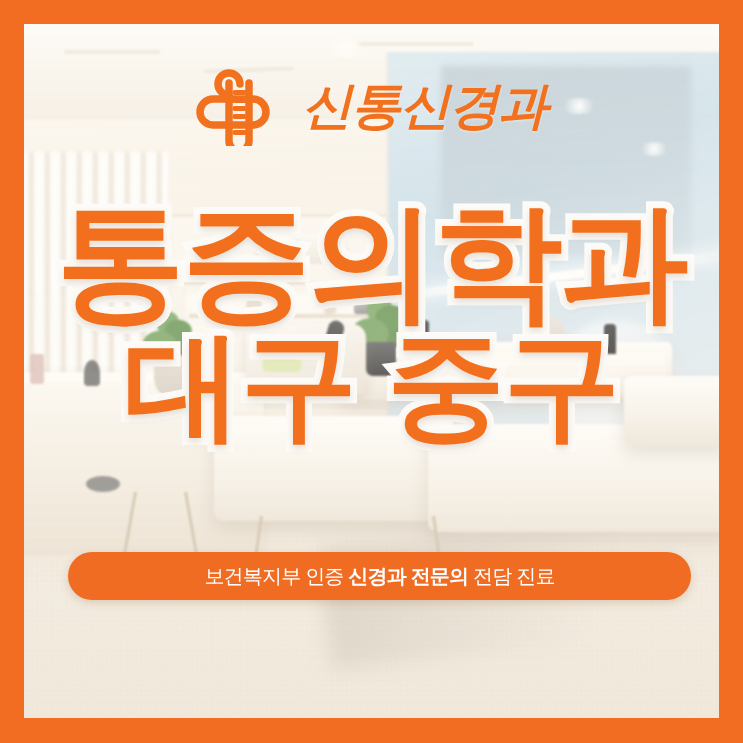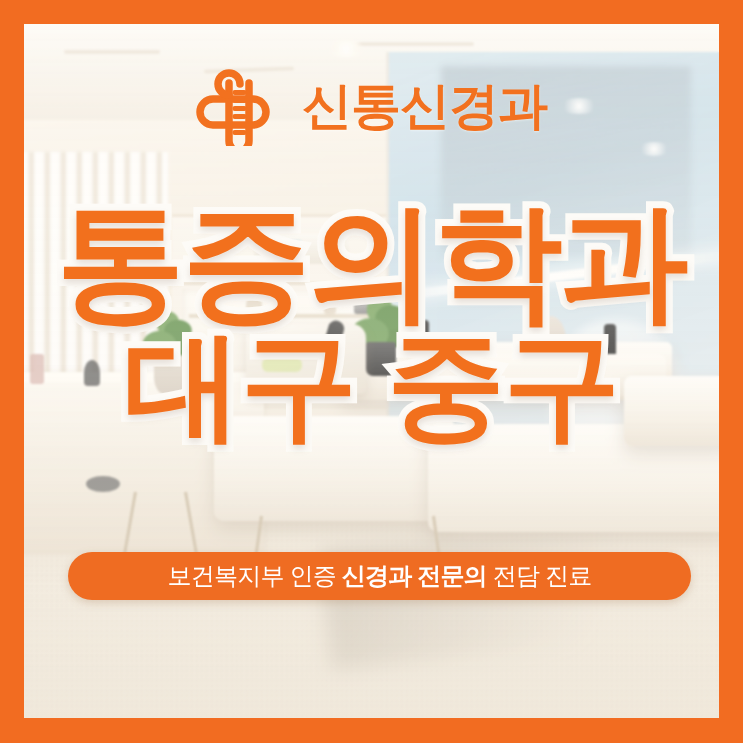--- a/index.html
+++ b/index.html
@@ -229,20 +229,21 @@
     position:absolute;
     left:24px;top:24px;width:695px;height:694px;
     z-index:20;
   }
 
   
   .brand{
     position:absolute;left:0;top:42px;width:100%;
     display:flex;align-items:center;justify-content:center;
     gap:32px;
+    font-style:italic;
   }
   .brand-mark{width:74px;height:80px;display:block;}
   .brand-name{
     font-size:50px;
     font-weight:700;
     color:#f2711f;
     letter-spacing:-1px;
     line-height:1;
     white-space:nowrap;
     text-shadow:0 1px 2px rgba(255,255,255,.45);
@@ -274,21 +275,21 @@
     position:absolute;
     left:44px;top:528px;
     width:623px;height:48px;
     background:#ef6c22;
     border-radius:28px;
     display:flex;align-items:center;justify-content:center;
     box-shadow:0 3px 8px rgba(150,105,65,.25);
   }
   .banner-text{
     color:#ffffff;
-    font-size:24px;
+    font-size:20px;
     letter-spacing:-.8px;
     white-space:nowrap;
     line-height:1;
     font-weight:400;
   }
   .banner-text .b{font-weight:700;}
 </style>
 </head>
 <body>
 

